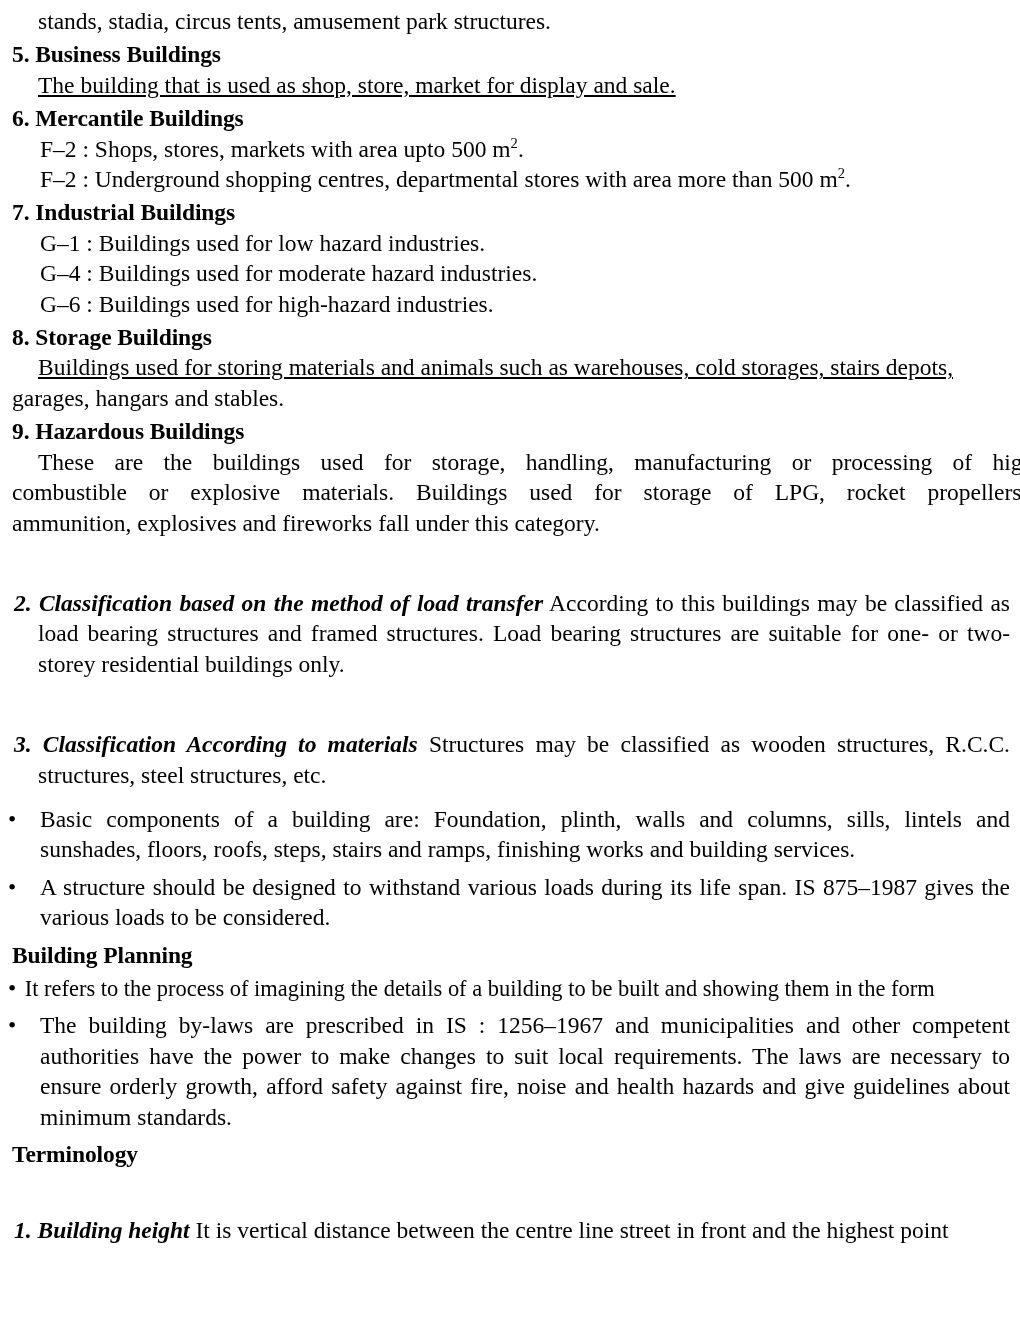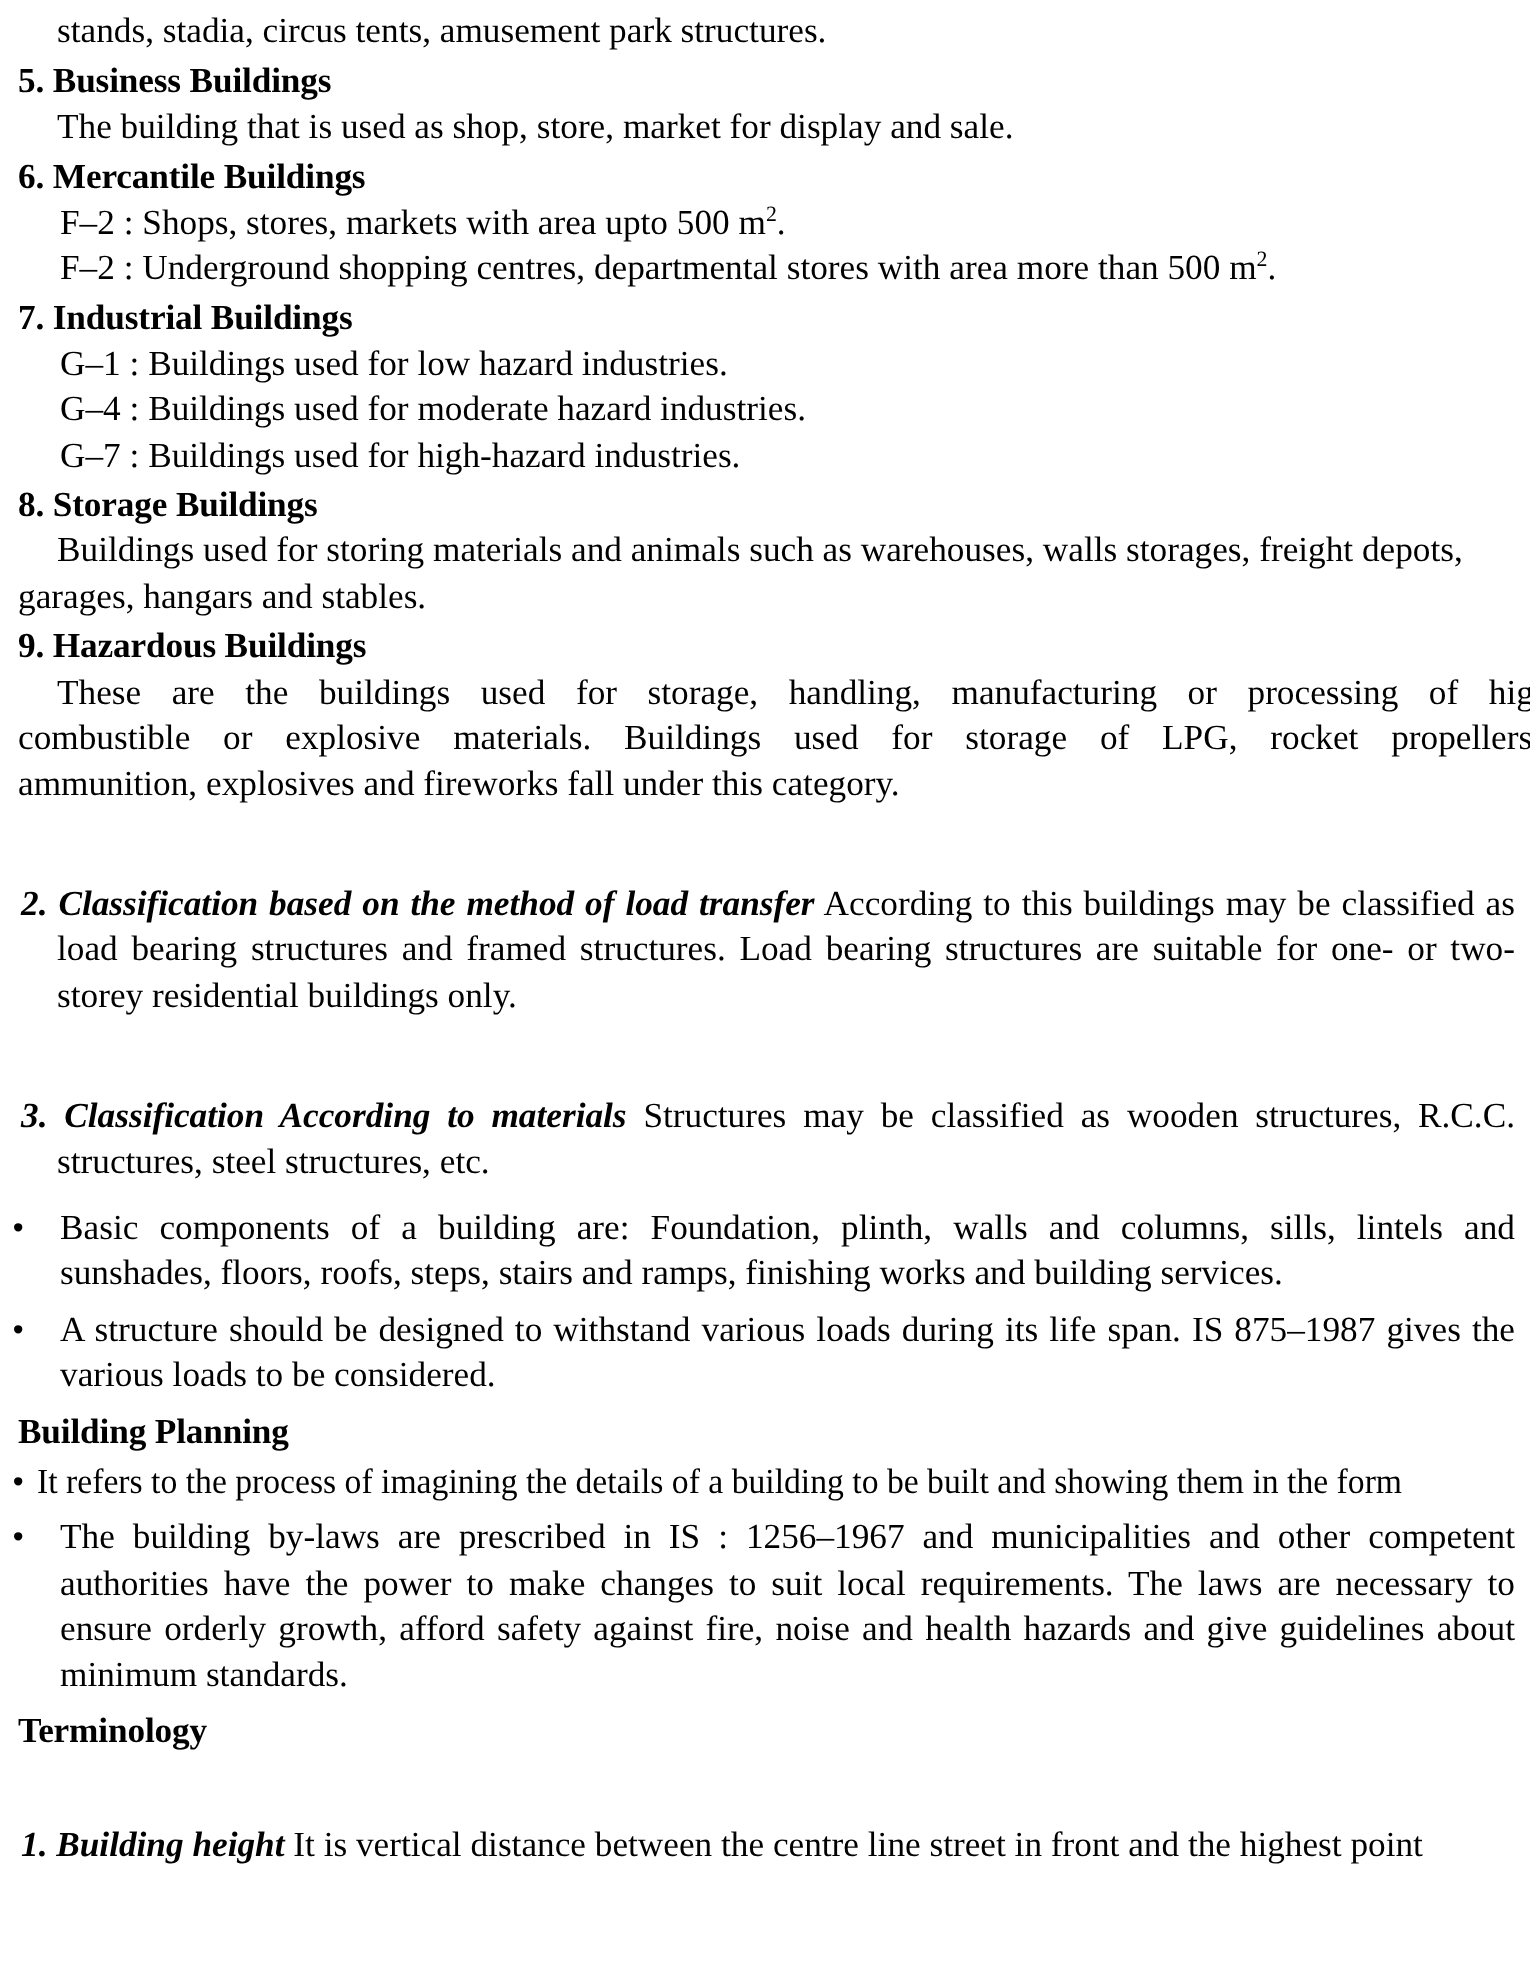--- a/index.html
+++ b/index.html
@@ -52,20 +52,21 @@
   }
 
   
   .contline {
     padding-left: 26px;
   }
 
   
   .indent-1 {
     padding-left: 26px;
+    text-decoration: underline;
   }
 
   
   .subitem {
     padding-left: 28px;
   }
 
   
   .numitem {
     padding-left: 26px;
@@ -130,26 +131,26 @@
 
     <div class="heading">6. Mercantile Buildings</div>
     <div class="subitem"><span>F–2 : Shops, stores, markets with area upto 500 m</span><sup>2</sup><span>.</span></div>
     <div class="subitem"><span>F–2 : Underground shopping centres, departmental stores with area more than 500 m</span><sup>2</sup><span>.</span></div>
 
     <div class="sp-sm"></div>
 
     <div class="heading">7. Industrial Buildings</div>
     <div class="subitem">G–1 : Buildings used for low hazard industries.</div>
     <div class="subitem">G–4 : Buildings used for moderate hazard industries.</div>
-    <div class="subitem">G–7 : Buildings used for high-hazard industries.</div>
+    <div class="subitem">G–6 : Buildings used for high-hazard industries.</div>
 
     <div class="sp-sm"></div>
 
     <div class="heading">8. Storage Buildings</div>
-    <div class="line indent-1">Buildings used for storing materials and animals such as warehouses, walls storages, freight depots,</div>
+    <div class="line indent-1">Buildings used for storing materials and animals such as warehouses, cold storages, stairs depots,</div>
     <div class="line">garages, hangars and stables.</div>
 
     <div class="sp-sm"></div>
 
     <div class="heading">9. Hazardous Buildings</div>
     <div class="line indent-1" style="text-align:justify;display:block;">
       <span class="condensed" style="transform:scaleX(1);letter-spacing:0;word-spacing:14.5px;">These are the buildings used for storage, handling, manufacturing or processing of highly</span>
     </div>
     <div class="line">
       <span class="condensed" style="transform:scaleX(1);word-spacing:16px;">combustible or explosive materials. Buildings used for storage of LPG, rocket propellers,</span>

